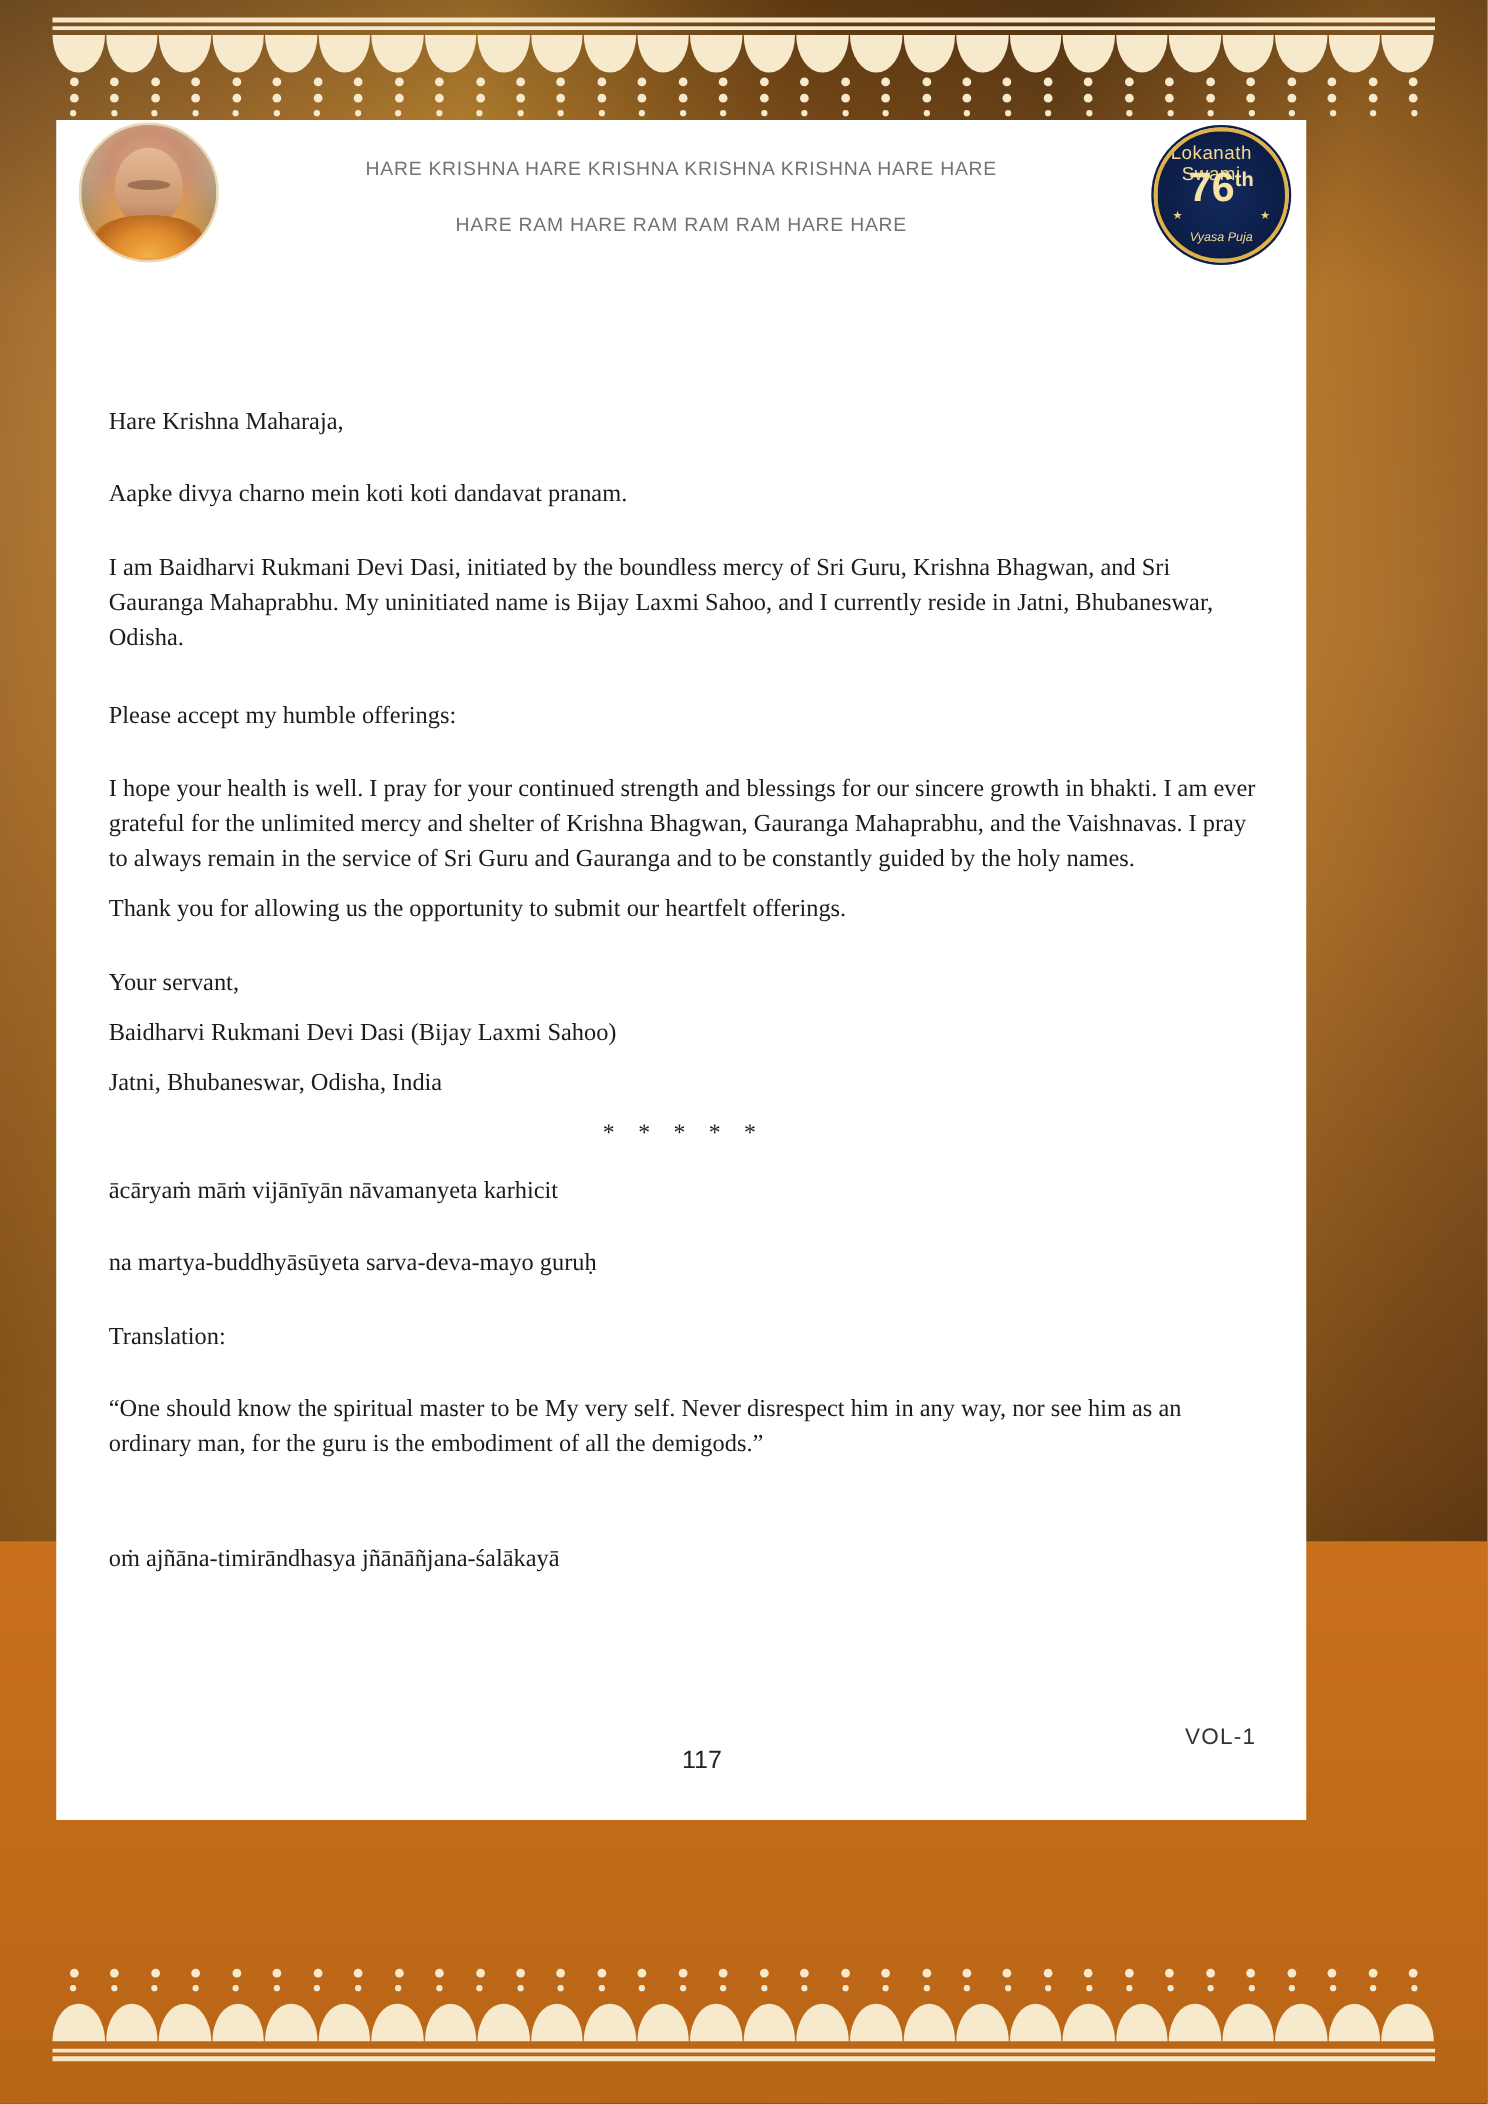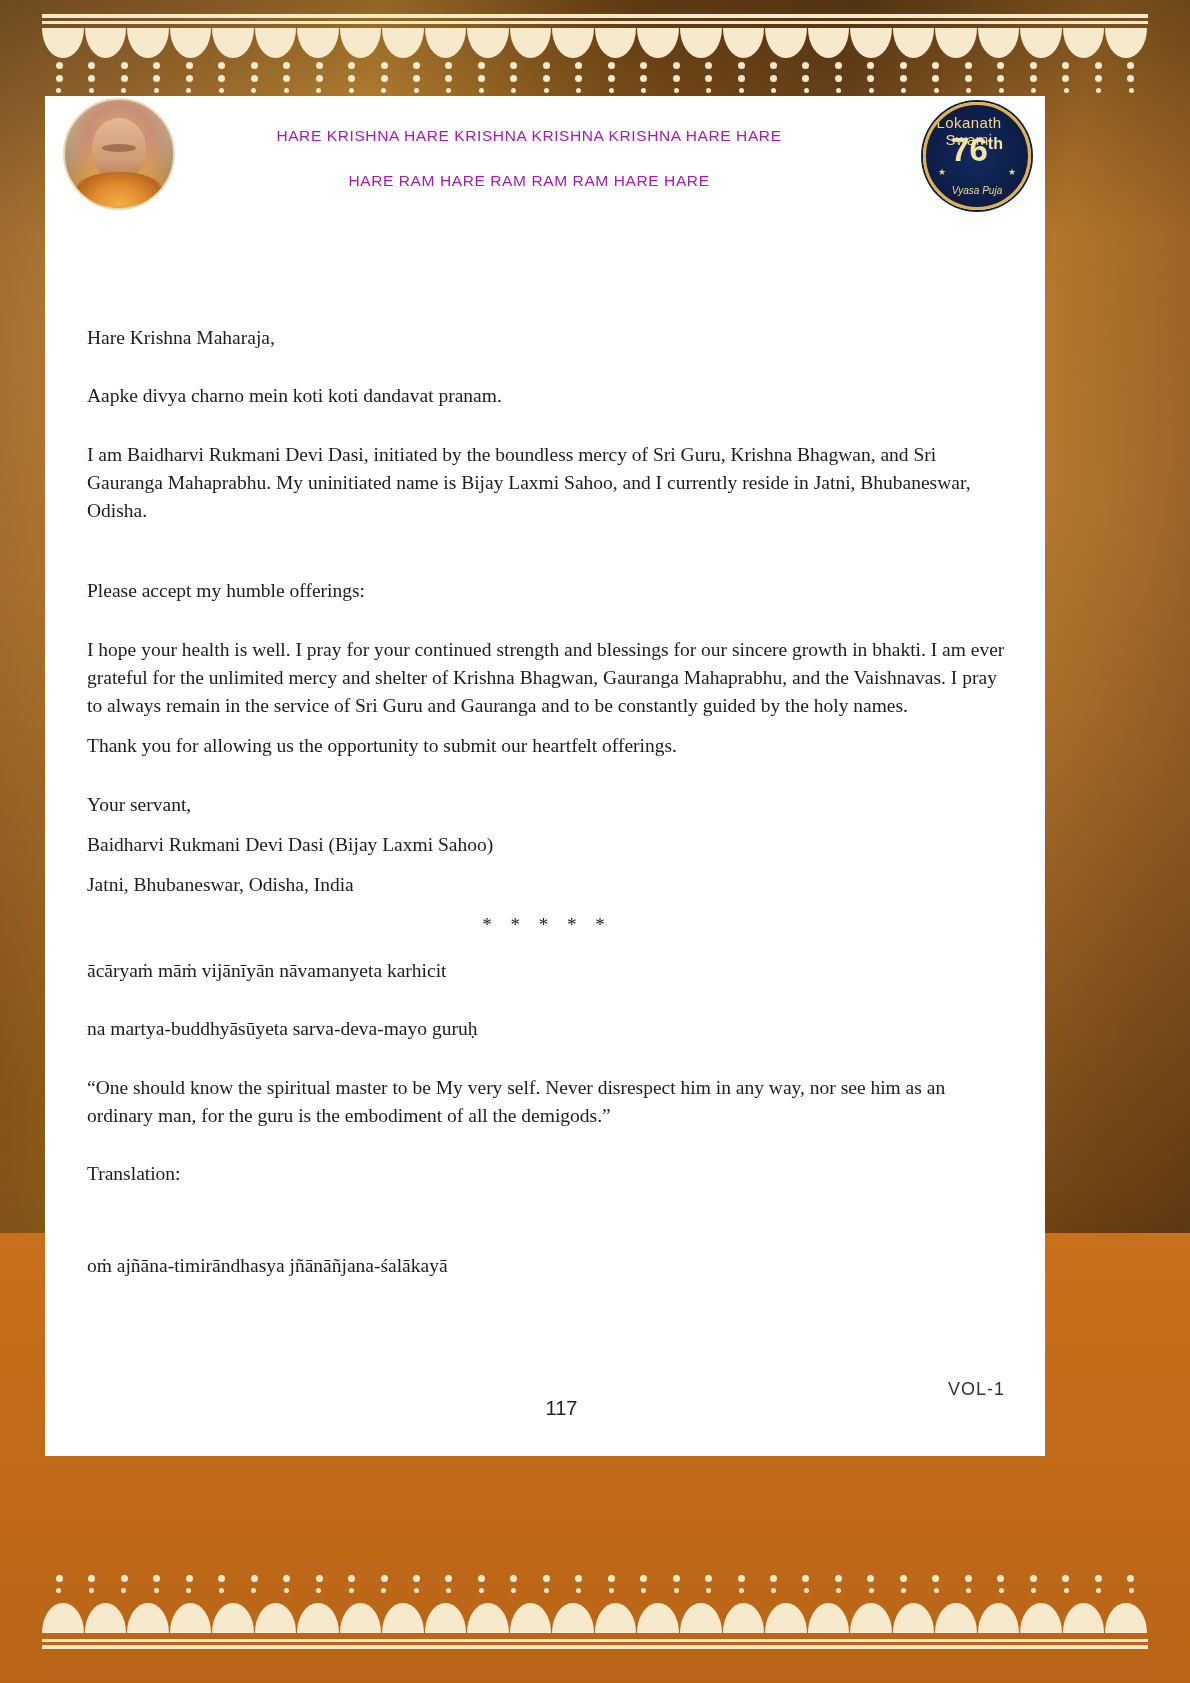--- a/index.html
+++ b/index.html
@@ -120,24 +120,24 @@
     top: 96px;
     width: 1000px;
     height: 1360px;
     background: #ffffff;
   }
 
   
   .mantra {
     position: absolute;
     top: 18px;
-    left: 164px;
+    left: 180px;
     width: 640px;
     text-align: center;
-    color: #a21caf;
+    color: #737373;
     font-family: "Liberation Sans", sans-serif;
     font-size: 15.5px;
     letter-spacing: 0.6px;
     line-height: 2.9;
   }
 
   
   .guru-photo {
     position: absolute;
     left: 18px;
@@ -240,21 +240,21 @@
     top: 228px;
     width: 920px;
     color: #1c1c1c;
     font-size: 19.5px;
     line-height: 1.45;
   }
   .body p {
     margin: 0 0 30px 0;
   }
   .body p.tight { margin-bottom: 12px; }
-  .body p.para { margin-bottom: 52px; }
+  .body p.para { margin-bottom: 34px; }
   .stars {
     text-align: center;
     letter-spacing: 7px;
     font-size: 19px;
     margin: 10px 0 18px 0;
   }
   .verse-line { margin: 0 0 14px 0; }
   .gap-lg { height: 34px; }
 
   .page-number {
@@ -456,22 +456,22 @@
       <p class="tight">I hope your health is well. I pray for your continued strength and blessings for our sincere growth in bhakti. I am ever grateful for the unlimited mercy and shelter of Krishna Bhagwan, Gauranga Mahaprabhu, and the Vaishnavas. I pray to always remain in the service of Sri Guru and Gauranga and to be constantly guided by the holy names.</p>
       <p>Thank you for allowing us the opportunity to submit our heartfelt offerings.</p>
       <p class="tight">Your servant,</p>
       <p class="tight">Baidharvi Rukmani Devi Dasi (Bijay Laxmi Sahoo)</p>
       <p class="tight">Jatni, Bhubaneswar, Odisha, India</p>
 
       <div class="stars">* * * * *</div>
 
       <p class="verse-line">ācāryaṁ māṁ vijānīyān nāvamanyeta karhicit</p>
       <p class="verse-line">na martya-buddhyāsūyeta sarva-deva-mayo guruḥ</p>
+      <p class="verse-line">Translation:</p>
       <p class="verse-line">“One should know the spiritual master to be My very self. Never disrespect him in any way, nor see him as an ordinary man, for the guru is the embodiment of all the demigods.”</p>
-      <p class="verse-line">Translation:</p>
       <div class="gap-lg"></div>
       <p>oṁ ajñāna-timirāndhasya jñānāñjana-śalākayā</p>
     </div>
 
     <div class="vol">VOL-1</div>
     <div class="page-number">117</div>
   </div>
 
   <div class="bottom-strip">
     <div class="scallop-band up">

